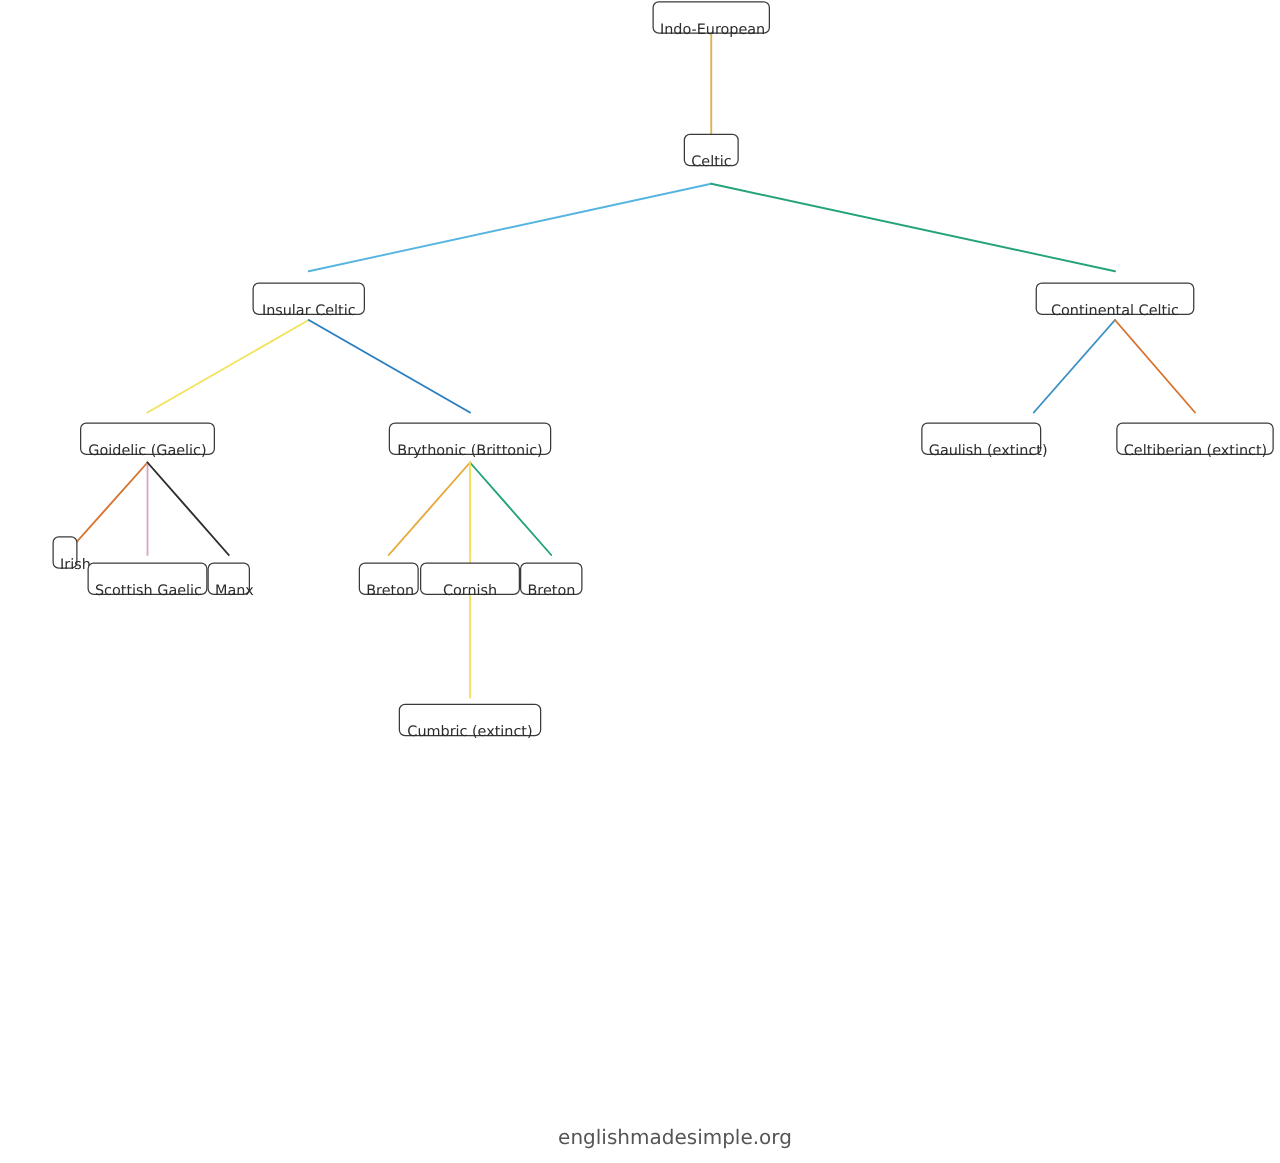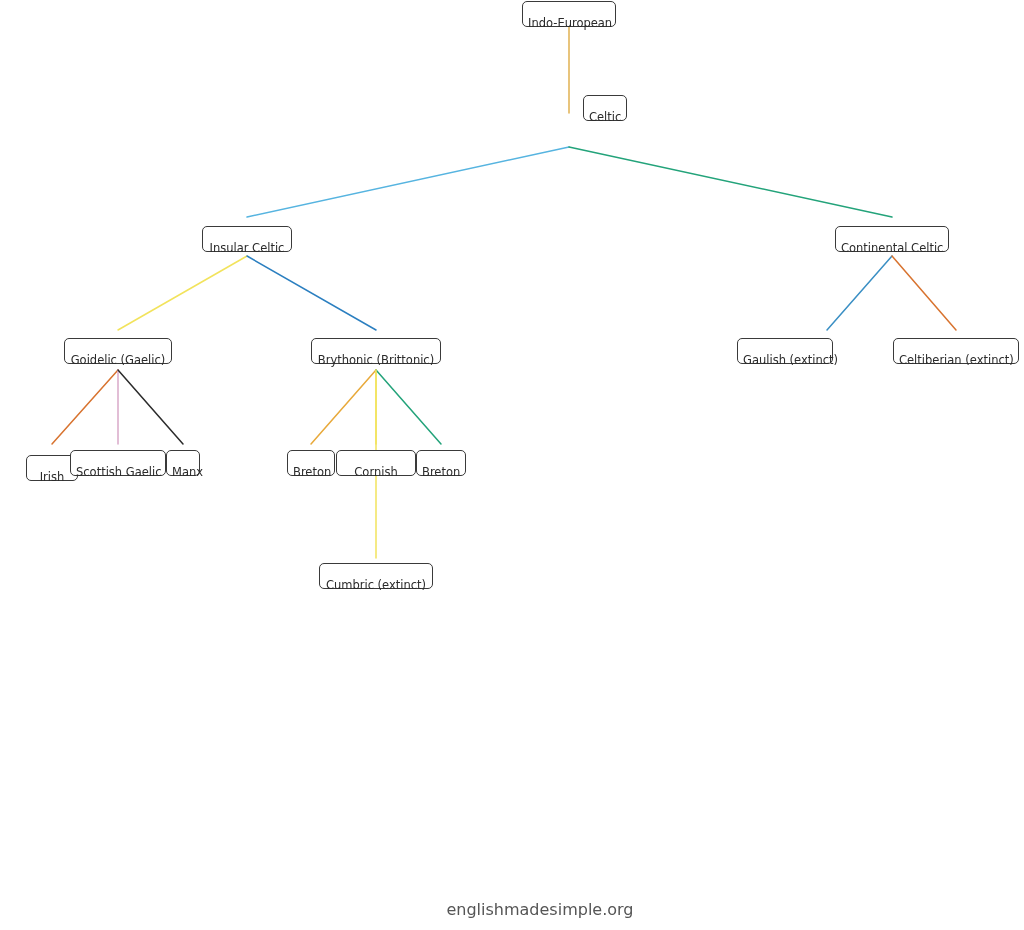--- a/index.html
+++ b/index.html
@@ -73,28 +73,28 @@
       <line x1="118" y1="370" x2="118" y2="444" stroke="#d9a8c8" stroke-width="1.5" stroke-linecap="round"></line>
       <line x1="118" y1="370" x2="183" y2="444" stroke="#2b2b2b" stroke-width="1.5" stroke-linecap="round"></line>
       <line x1="376" y1="370" x2="311" y2="444" stroke="#e8a93a" stroke-width="1.5" stroke-linecap="round"></line>
       <line x1="376" y1="370" x2="376" y2="444" stroke="#f2e35c" stroke-width="1.5" stroke-linecap="round"></line>
       <line x1="376" y1="370" x2="441" y2="444" stroke="#23a37a" stroke-width="1.5" stroke-linecap="round"></line>
       <line x1="376" y1="370" x2="376" y2="558" stroke="#f2e35c" stroke-width="1.5" stroke-linecap="round"></line>
     </svg>
 
   <div id="node-layer">
       <div class="node" style="left: 569px; top: 14px; width: 94px;">Indo-European</div>
-      <div class="node" style="left: 569px; top: 108px; width: 44px; margin-left: 36px;">Celtic</div>
+      <div class="node" style="left: 569px; top: 120px; width: 44px;">Celtic</div>
       <div class="node" style="left: 247px; top: 239px; width: 90px;">Insular Celtic</div>
-      <div class="node" style="left: 892px; top: 239px; width: 114px;">Continental Celtic</div>
+      <div class="node" style="left: 892px; top: 239px; width: 127px;">Continental Celtic</div>
       <div class="node" style="left: 118px; top: 351px; width: 108px;">Goidelic (Gaelic)</div>
       <div class="node" style="left: 376px; top: 351px; width: 130px;">Brythonic (Brittonic)</div>
       <div class="node" style="left: 785px; top: 351px; width: 96px;">Gaulish (extinct)</div>
       <div class="node" style="left: 956px; top: 351px; width: 126px;">Celtiberian (extinct)</div>
-      <div class="node" style="left: 52px; top: 468px; width: 52px;">Irish</div>
+      <div class="node" style="left: 52px; top: 442px; width: 20px;">Irish</div>
       <div class="node" style="left: 118px; top: 463px; width: 96px;">Scottish Gaelic</div>
       <div class="node" style="left: 183px; top: 463px; width: 34px;">Manx</div>
       <div class="node" style="left: 311px; top: 463px; width: 48px;">Breton</div>
       <div class="node" style="left: 376px; top: 463px; width: 80px;">Cornish</div>
       <div class="node" style="left: 441px; top: 463px; width: 50px;">Breton</div>
       <div class="node" style="left: 376px; top: 576px; width: 114px;">Cumbric (extinct)</div>
     </div>
 
 </div>
 

